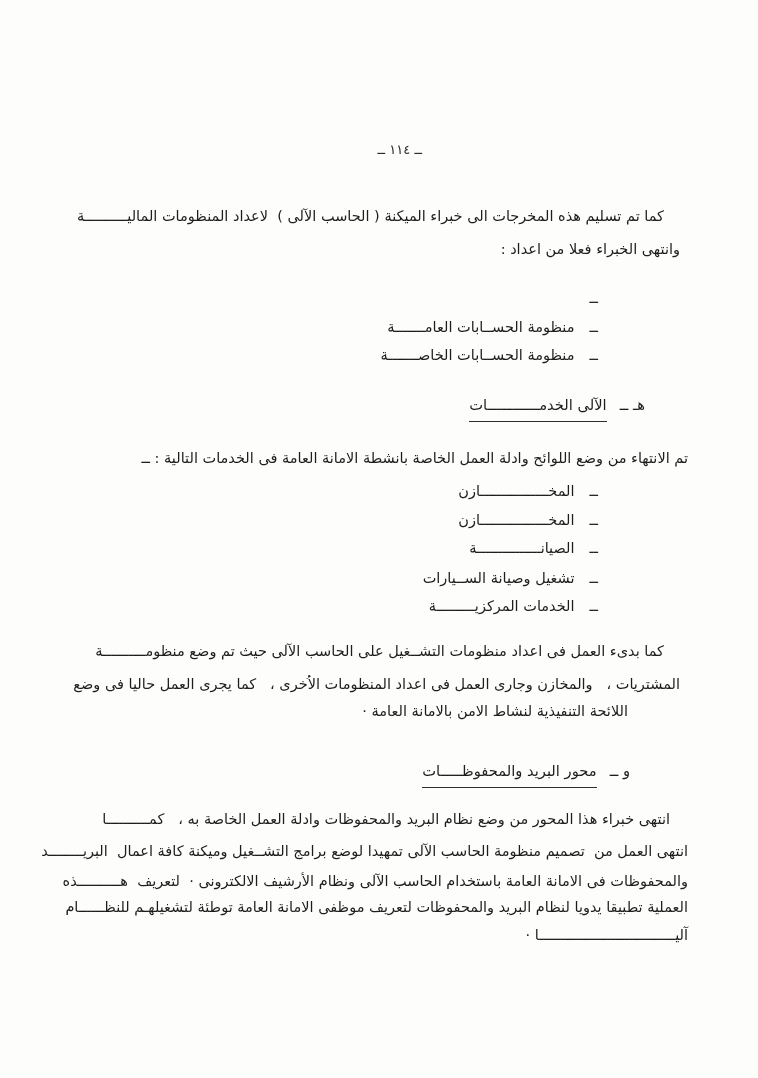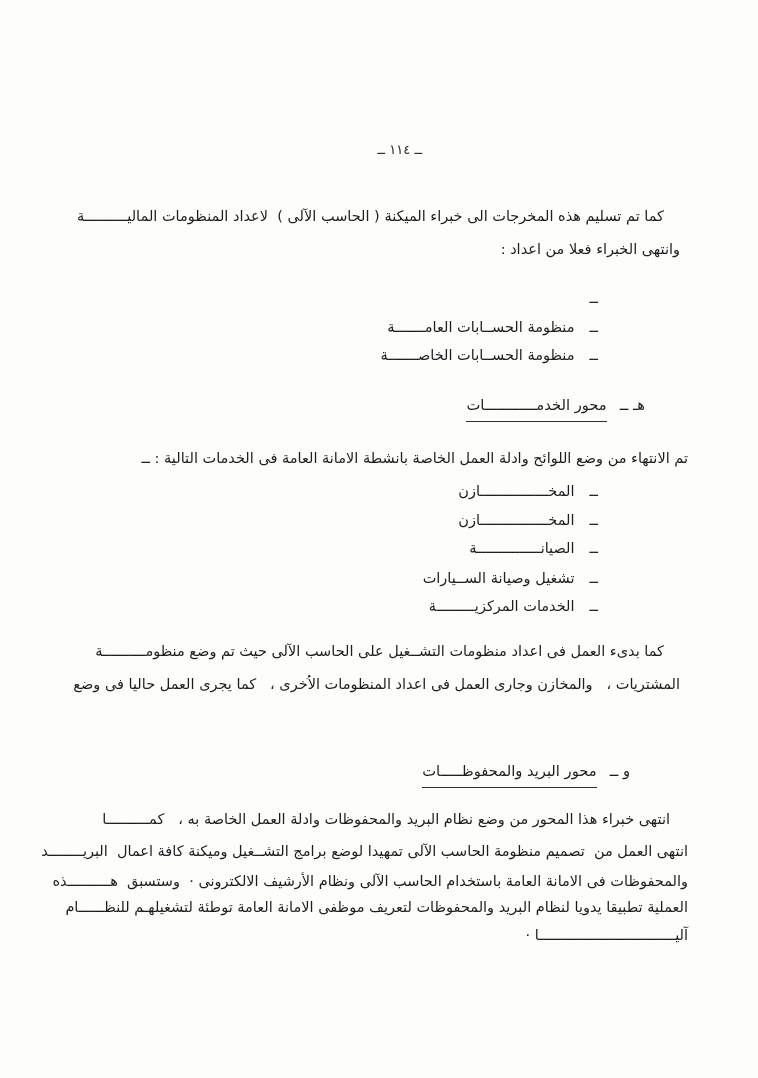--- a/index.html
+++ b/index.html
@@ -66,21 +66,21 @@
     <span class="dash">ــ</span>
     <span>منظومة الحســابات العامـــــــة</span>
   </div>
   <div class="list-row" style="top:345px; right:160px">
     <span class="dash">ــ</span>
     <span>منظومة الحســابات الخاصـــــــة</span>
   </div>
 
   <div class="header-row" style="top:394px; right:113px">
     <span>هـ ــ</span>
-    <span class="underlined">محور الخدمــــــــــــات</span>
+    <span class="underlined">الآلى الخدمــــــــــــات</span>
   </div>
 
   <div class="line" style="top:448px; right:70px">تم الانتهاء من وضع اللوائح وادلة العمل الخاصة بانشطة الامانة العامة فى الخدمات التالية : ــ</div>
 
   <div class="list-row" style="top:481px; right:160px">
     <span class="dash">ــ</span>
     <span>المخــــــــــــــــازن</span>
   </div>
   <div class="list-row" style="top:510px; right:160px">
     <span class="dash">ــ</span>
@@ -94,25 +94,26 @@
     <span class="dash">ــ</span>
     <span>تشغيل وصيانة الســيارات</span>
   </div>
   <div class="list-row" style="top:596px; right:160px">
     <span class="dash">ــ</span>
     <span>الخدمات المركزيـــــــــة</span>
   </div>
 
   <div class="line" style="top:641px; right:94px">كما بدىء العمل فى اعداد منظومات التشــغيل على الحاسب الآلى حيث تم وضع منظومــــــــــة</div>
   <div class="line" style="top:674px; right:78px">المشتريات ،   والمخازن وجارى العمل فى اعداد المنظومات الاُخرى ،   كما يجرى العمل حاليا فى وضع</div>
+  <div class="line" style="top:701px; right:130px">اللائحة التنفيذية لنشاط الامن بالامانة العامة ·</div>
 
   <div class="header-row" style="top:760px; right:128px">
     <span>و ــ</span>
     <span class="underlined">محور البريد والمحفوظـــــات</span>
   </div>
 
   <div class="line" style="top:809px; right:88px">انتهى خبراء هذا المحور من وضع نظام البريد والمحفوظات وادلة العمل الخاصة به ،   كمــــــــــا</div>
   <div class="line" style="top:841px; right:70px">انتهى العمل من  تصميم منظومة الحاسب الآلى تمهيدا لوضع برامج التشــغيل وميكنة كافة اعمال  البريــــــــد</div>
-  <div class="line" style="top:871px; right:70px">والمحفوظات فى الامانة العامة باستخدام الحاسب الآلى ونظام الأرشيف الالكترونى ·  وستسبق  هــــــــــذه</div>
+  <div class="line" style="top:871px; right:70px">والمحفوظات فى الامانة العامة باستخدام الحاسب الآلى ونظام الأرشيف الالكترونى ·  لتعريف  هــــــــــذه</div>
   <div class="line" style="top:925px; right:70px">آليــــــــــــــــــــــــــــــــا ·</div>
   <div class="line" style="top:897px; right:70px">العملية تطبيقا يدويا لنظام البريد والمحفوظات لتعريف موظفى الامانة العامة توطئة لتشغيلهـم للنظــــــام</div>
 
 </div>
 
 </body></html>

